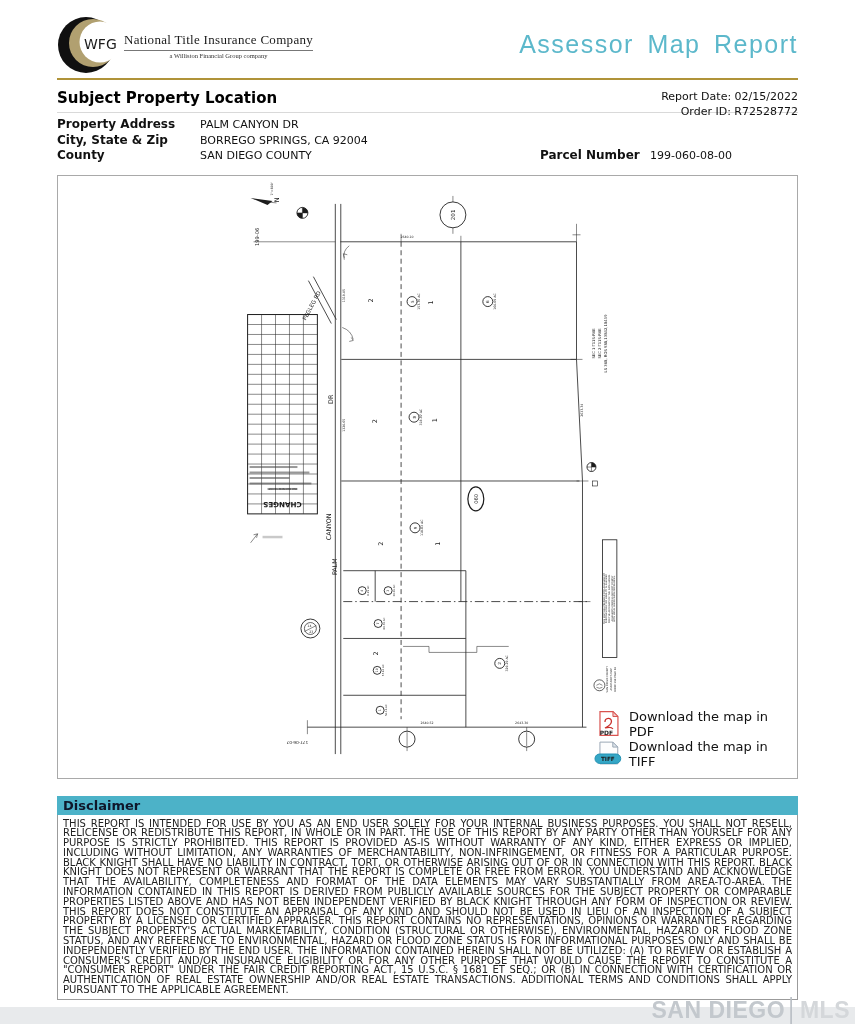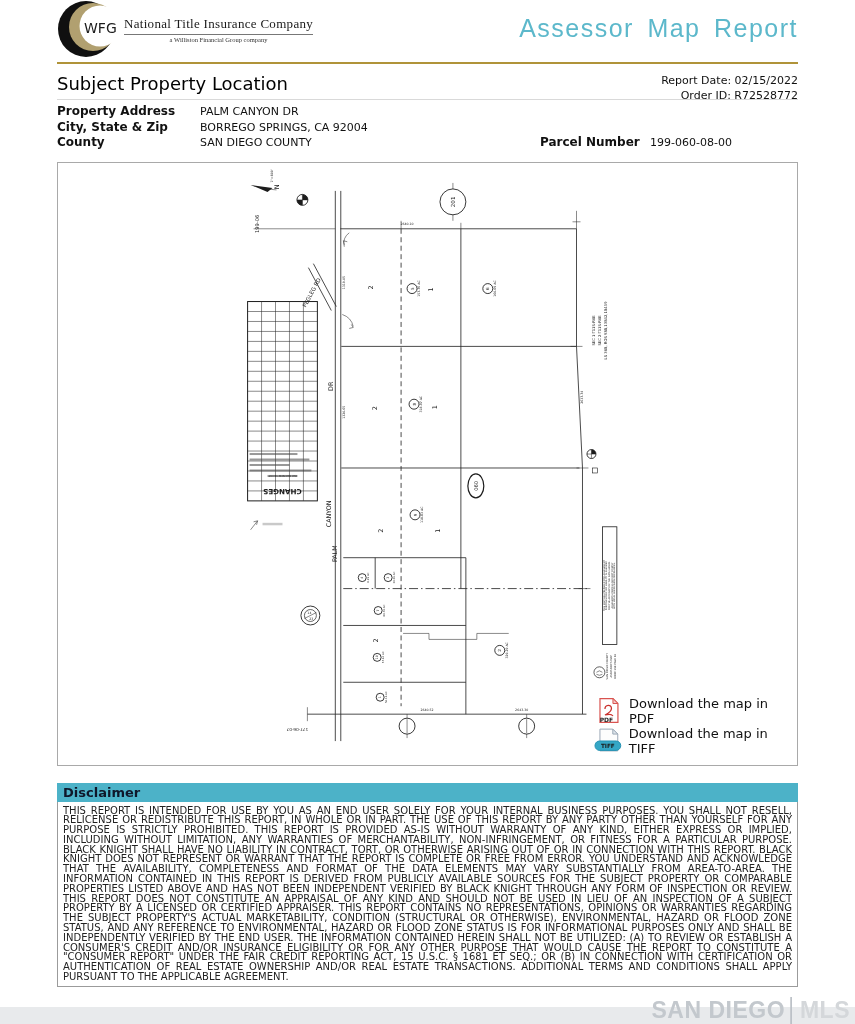--- a/index.html
+++ b/index.html
@@ -1,30 +1,30 @@
 <!DOCTYPE html>
 <html><head>
 <meta charset="utf-8">
 <style>
   html,body{margin:0;padding:0;width:855px;height:1024px;overflow:hidden;background:#ffffff;
             font-family:"DejaVu Sans","Liberation Sans",sans-serif;color:#111;}
   .page{position:relative;width:741px;margin-left:57px;}
 
   
-  .hdr{display:flex;justify-content:space-between;align-items:flex-start;height:60px;}
+  .hdr{display:flex;justify-content:space-between;align-items:flex-start;padding-top:16px;height:60px;}
   .logo{display:flex;align-items:center;gap:7px;}
   .logo-txt .name{font-family:"Liberation Serif",serif;font-size:13px;color:#1a1a1a;letter-spacing:.3px;}
   .logo-txt .tag{font-family:"Liberation Serif",serif;font-size:6.5px;color:#333;text-align:center;margin-top:2px;border-top:.5px solid #777;padding-top:1px;}
   h1.rpt{margin:14px 0 0 0;font-family:"Liberation Sans",sans-serif;font-weight:400;font-size:25px;
          color:#5cb8cb;letter-spacing:1.5px;word-spacing:5px;}
   .gold{height:2px;background:#b09339;margin-top:2px;}
 
   
   .subject{position:relative;margin-top:9px;}
-  .subject h2{margin:0;font-size:18px;font-weight:normal;color:#000;}
+  .subject h2{margin:0;font-size:15px;font-weight:bold;color:#000;}
   .sub-meta{position:absolute;right:0;top:0;text-align:right;font-size:11px;line-height:15px;color:#111;}
   .sub-rule{height:1px;background:#d9d9d9;margin:5px 0 4px 0;}
   .subject-body{position:relative;}
   .frow{display:flex;line-height:15.5px;}
   .flab{width:143px;font-weight:bold;font-size:12px;}
   .fval{font-size:11px;}
   .parcel{position:absolute;left:483px;top:31px;display:flex;line-height:15.5px;}
   .parcel .flab{width:110px;}
 
   

